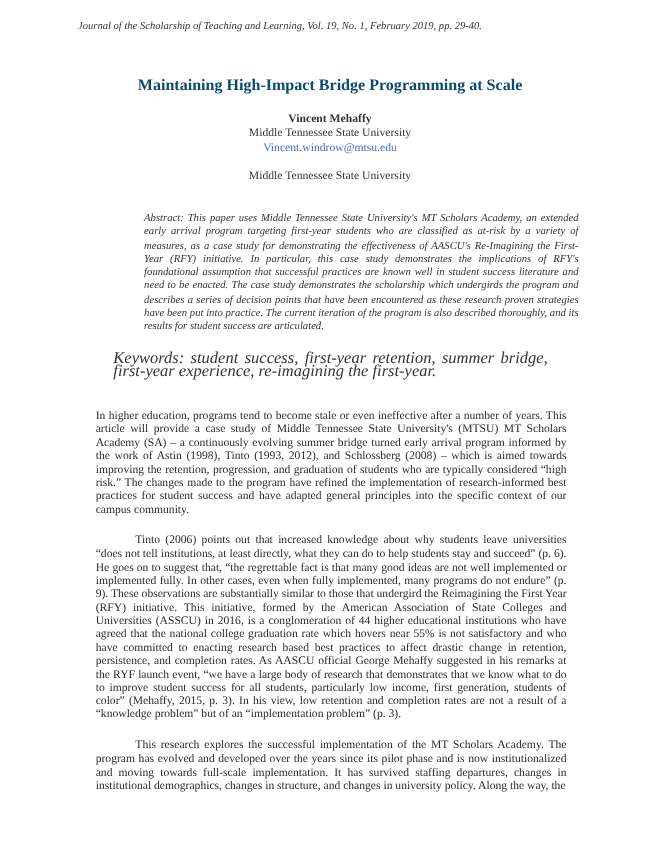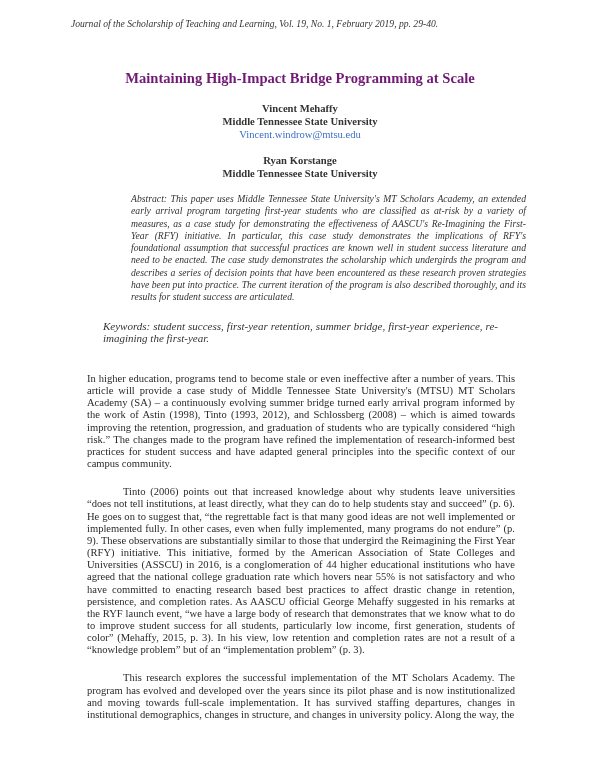--- a/index.html
+++ b/index.html
@@ -33,38 +33,37 @@
     }
     .title {
       position: absolute;
       left: 0;
       top: 69px;
       width: 600px;
       text-align: center;
       font-weight: bold;
       font-size: 14.6px;
       line-height: 18px;
-      color: #701a75;
+      color: #0c4a6e;
     }
     .author-block {
       position: absolute;
       left: 0;
       width: 600px;
       text-align: center;
       font-size: 10.6px;
       line-height: 13.2px;
       color: #333;
     }
     .author-block .author-name {
       font-weight: bold;
       display: block;
     }
     .author-block .affil {
       display: block;
-      font-weight: bold;
     }
     .author-block .email {
       display: inline-block;
       color: #3b6fc4;
     }
     .author-1 { top: 102px; }
     .author-2 { top: 154px; }
     .abstract {
       position: absolute;
       left: 103px;
@@ -76,21 +75,21 @@
       text-align: justify;
       color: #333;
       margin-left: 28px;
     }
     .keywords {
       position: absolute;
       left: 103px;
       top: 320px;
       width: 395px;
       font-style: italic;
-      font-size: 11px;
+      font-size: 15px;
       line-height: 12.3px;
       text-align: justify;
       color: #333;
     }
     .body-text {
       position: absolute;
       left: 71px;
       top: 357px;
       width: 460px;
       font-size: 10.55px;
@@ -116,21 +115,20 @@
 
   <div class="title">Maintaining High-Impact Bridge Programming at Scale</div>
 
   <div class="author-block author-1">
     <span class="author-name">Vincent Mehaffy</span>
     <span class="affil">Middle Tennessee State University</span>
     <a class="email">Vincent.windrow@mtsu.edu</a>
   </div>
 
   <div class="author-block author-2">
-    <span class="author-name">Ryan Korstange</span>
     <span class="affil">Middle Tennessee State University</span>
   </div>
 
   <div class="abstract">Abstract: This paper uses Middle Tennessee State University's MT Scholars Academy, an extended early arrival program targeting first-year students who are classified as at-risk by a variety of measures, as a case study for demonstrating the effectiveness of AASCU's Re-Imagining the First-Year (RFY) initiative. In particular, this case study demonstrates the implications of RFY's foundational assumption that successful practices are known well in student success literature and need to be enacted. The case study demonstrates the scholarship which undergirds the program and describes a series of decision points that have been encountered as these research proven strategies have been put into practice. The current iteration of the program is also described thoroughly, and its results for student success are articulated.</div>
 
   <div class="keywords">Keywords: student success, first-year retention, summer bridge, first-year experience, re-imagining the first-year.</div>
 
   <div class="body-text">
     <p>In higher education, programs tend to become stale or even ineffective after a number of years. This article will provide a case study of Middle Tennessee State University's (MTSU) MT Scholars Academy (SA) – a continuously evolving summer bridge turned early arrival program informed by the work of Astin (1998), Tinto (1993, 2012), and Schlossberg (2008) – which is aimed towards improving the retention, progression, and graduation of students who are typically considered “high risk.” The changes made to the program have refined the implementation of research-informed best practices for student success and have adapted general principles into the specific context of our campus community.</p>
     <p class="indent">Tinto (2006) points out that increased knowledge about why students leave universities “does not tell institutions, at least directly, what they can do to help students stay and succeed” (p. 6). He goes on to suggest that, “the regrettable fact is that many good ideas are not well implemented or implemented fully. In other cases, even when fully implemented, many programs do not endure” (p. 9). These observations are substantially similar to those that undergird the Reimagining the First Year (RFY) initiative. This initiative, formed by the American Association of State Colleges and Universities (ASSCU) in 2016, is a conglomeration of 44 higher educational institutions who have agreed that the national college graduation rate which hovers near 55% is not satisfactory and who have committed to enacting research based best practices to affect drastic change in retention, persistence, and completion rates. As AASCU official George Mehaffy suggested in his remarks at the RYF launch event, “we have a large body of research that demonstrates that we know what to do to improve student success for all students, particularly low income, first generation, students of color” (Mehaffy, 2015, p. 3). In his view, low retention and completion rates are not a result of a “knowledge problem” but of an “implementation problem” (p. 3).</p>

